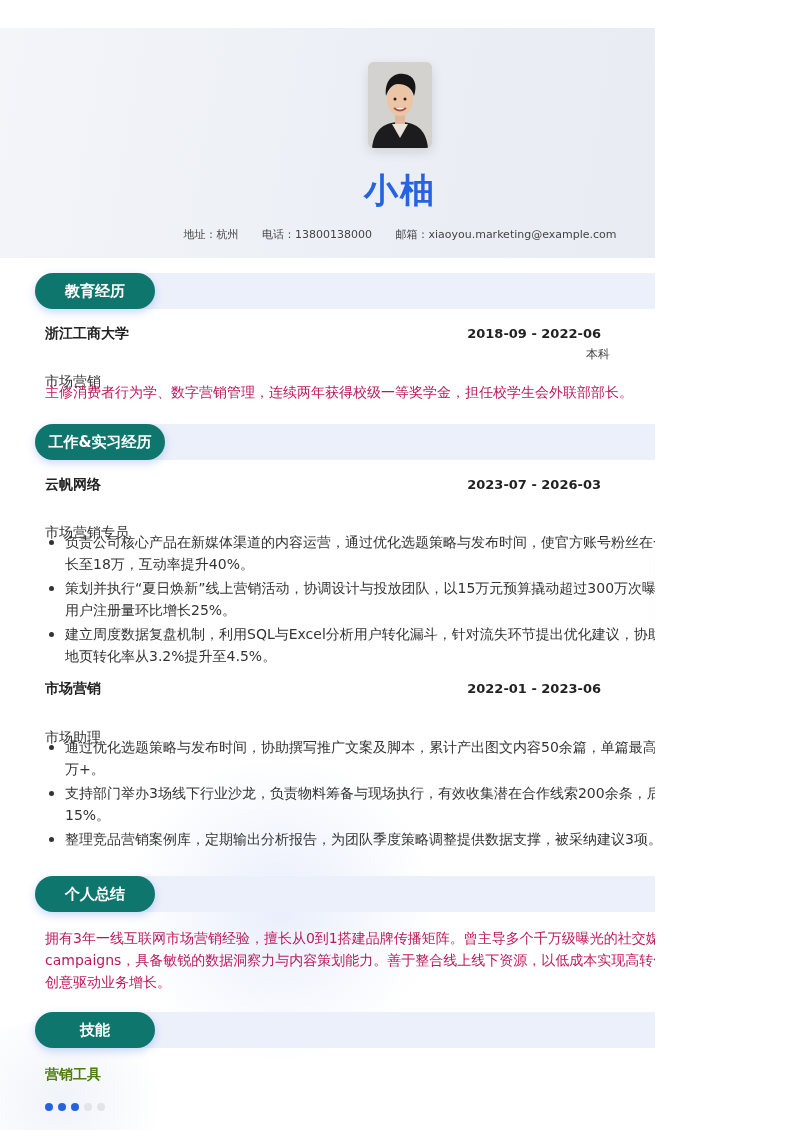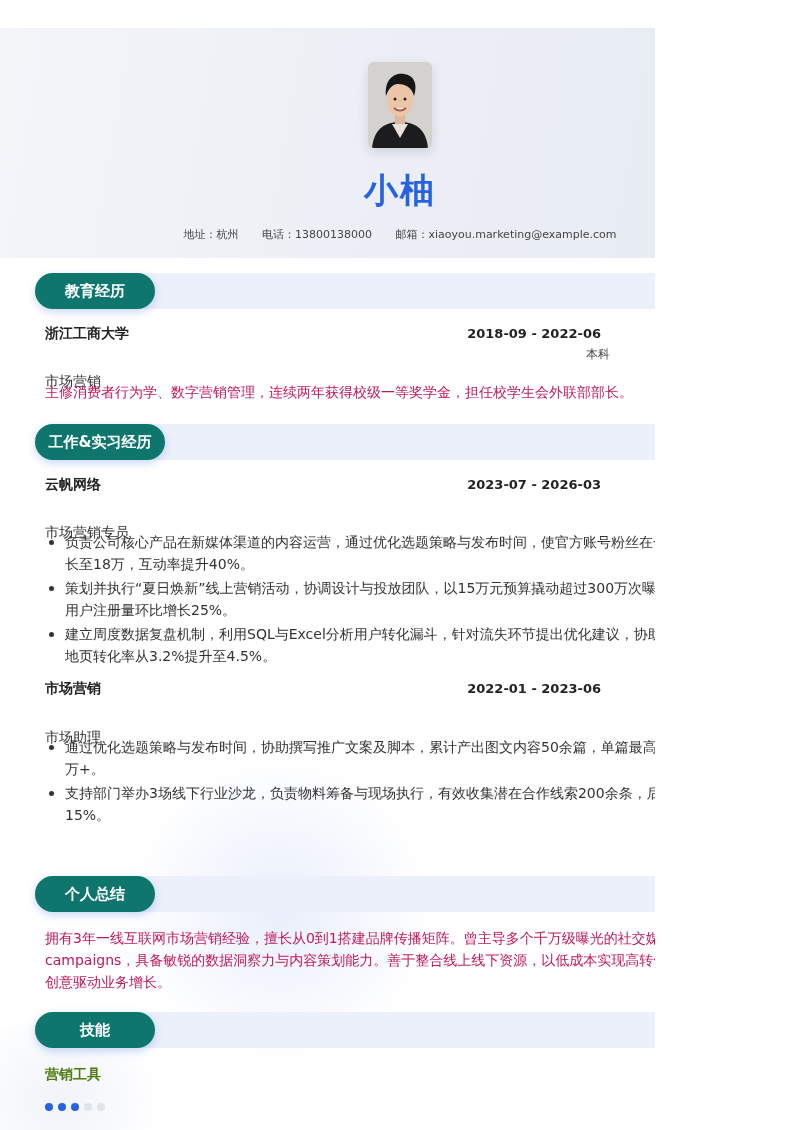--- a/index.html
+++ b/index.html
@@ -108,20 +108,21 @@
     <li>策划并执行“夏日焕新”线上营销活动，协调设计与投放团队，以15万元预算撬动超过300万次曝光，活动期间新用户注册量环比增长25%。</li>
     <li>建立周度数据复盘机制，利用SQL与Excel分析用户转化漏斗，针对流失环节提出优化建议，协助产品团队将落地页转化率从3.2%提升至4.5%。</li>
   </ul>
 
   <div class="entry-title" style="top:680px;">市场营销</div>
   <div class="entry-date" style="top:681px;">2022-01 - 2023-06</div>
   <div class="entry-sub" style="top:706px;">市场助理</div>
   <ul class="bullets" style="top:736px;">
     <li>通过优化选题策略与发布时间，协助撰写推广文案及脚本，累计产出图文内容50余篇，单篇最高阅读量突破10万+。</li>
     <li>支持部门举办3场线下行业沙龙，负责物料筹备与现场执行，有效收集潜在合作线索200余条，后续转化率达15%。</li>
+    <li>整理竞品营销案例库，定期输出分析报告，为团队季度策略调整提供数据支撑，被采纳建议3项。</li>
   </ul>
 
   <div class="section-head" style="top:876px;">
     <div class="track"></div>
     <div class="pill">个人总结</div>
   </div>
   <div class="para" style="top:927px;">拥有3年一线互联网市场营销经验，擅长从0到1搭建品牌传播矩阵。曾主导多个千万级曝光的社交媒体campaigns，具备敏锐的数据洞察力与内容策划能力。善于整合线上线下资源，以低成本实现高转化，致力于通过创意驱动业务增长。</div>
 
   <div class="section-head" style="top:1012px;">
     <div class="track"></div>

